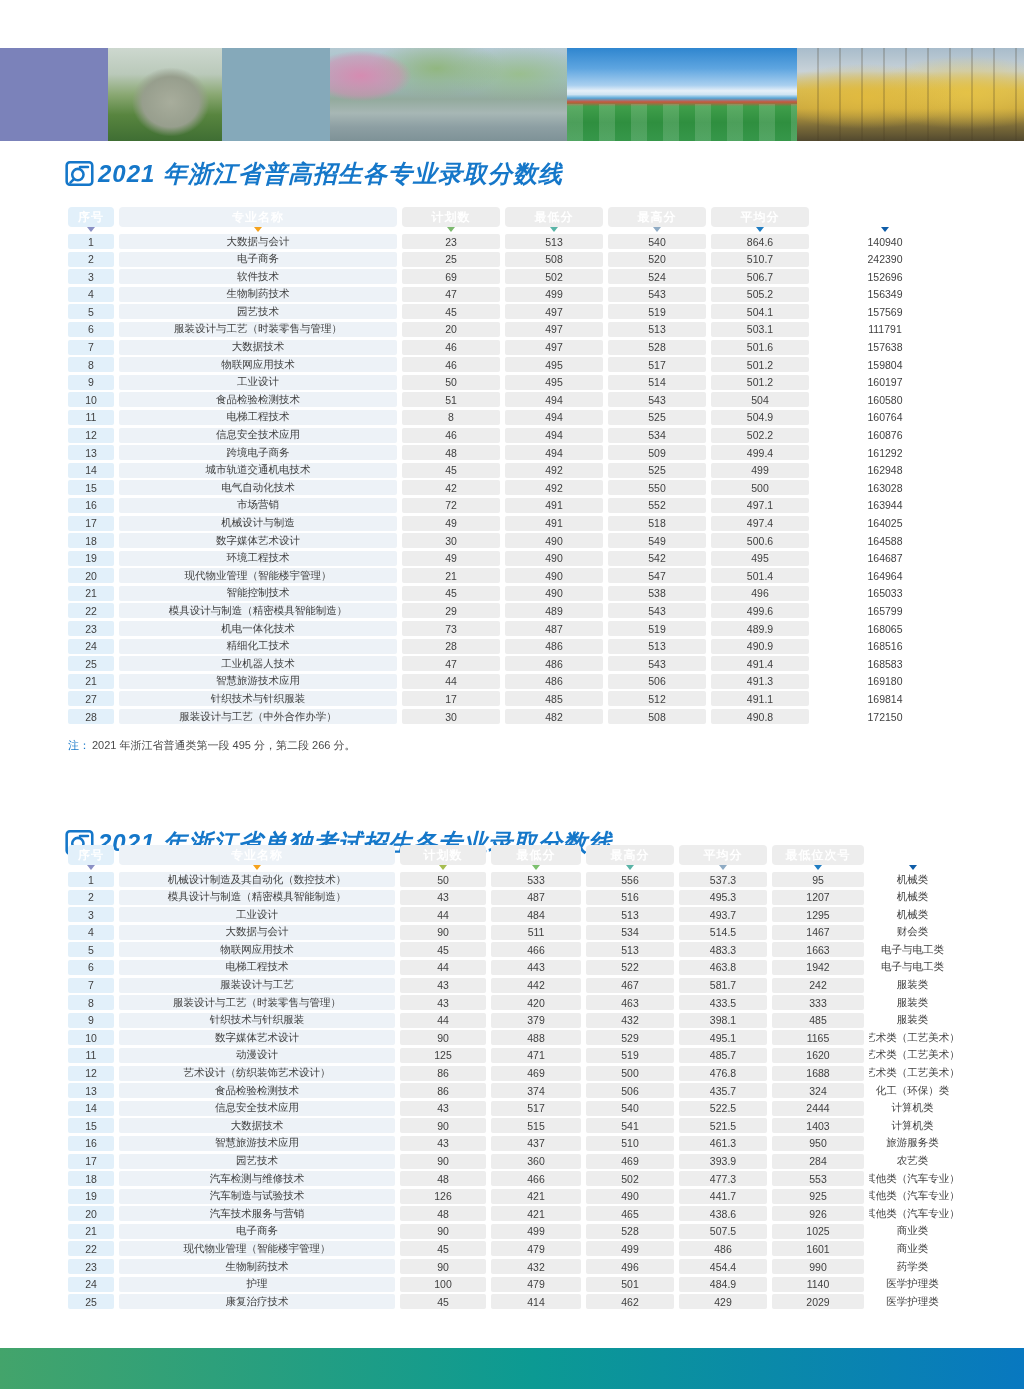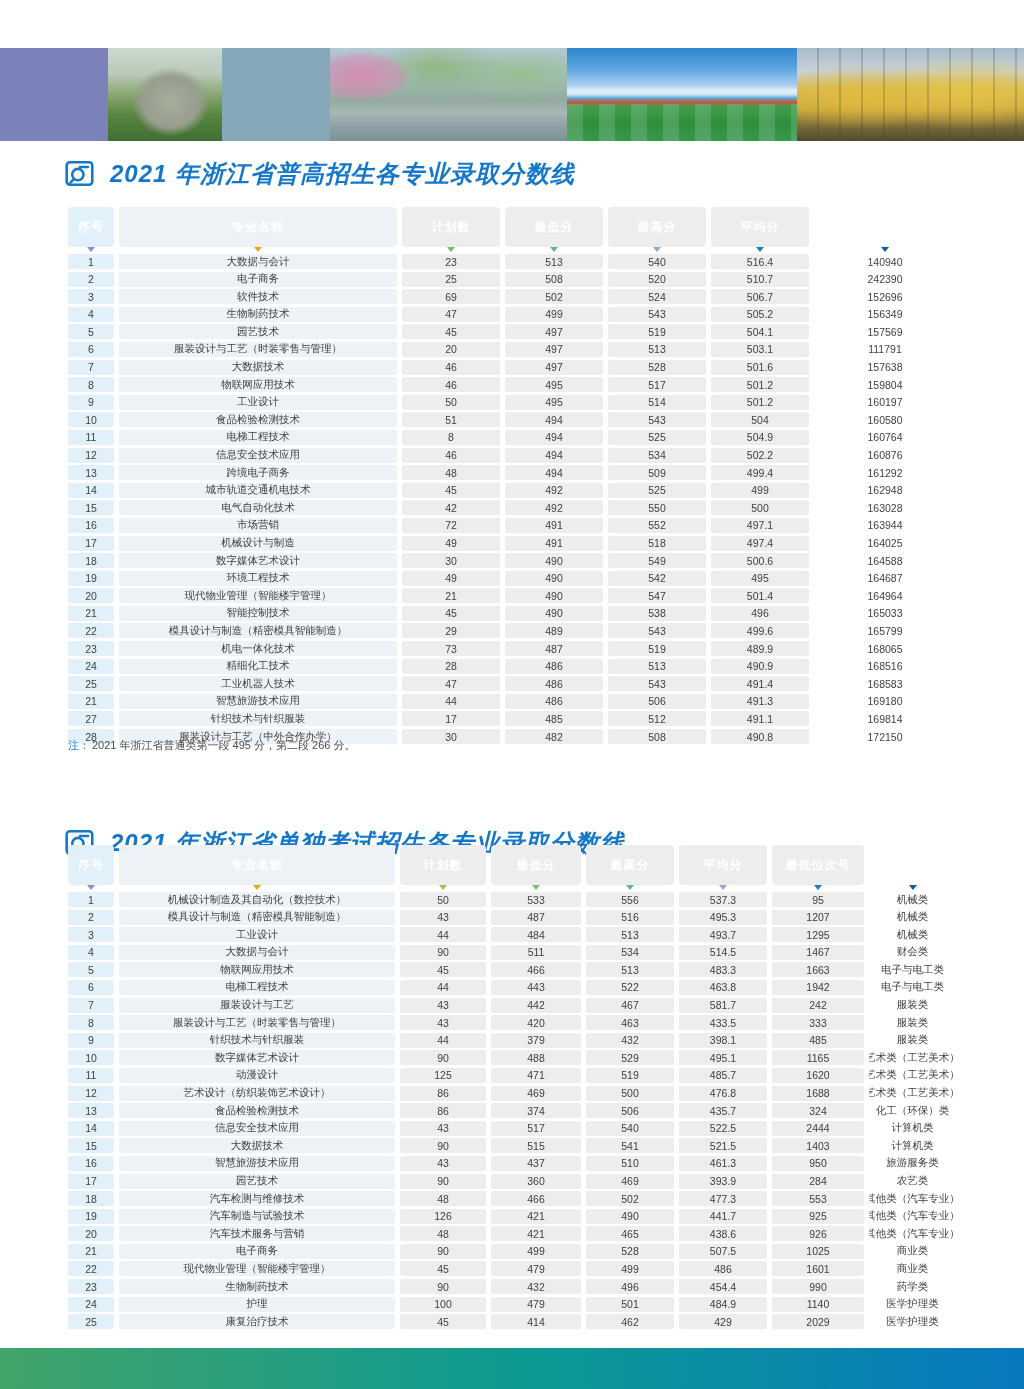--- a/index.html
+++ b/index.html
@@ -24,36 +24,36 @@
   .seg-photo3{position:relative;width:230px;background:
     linear-gradient(180deg,#2f86cf 0%,#5ea5e0 22%,#a9cfef 40%,#e6f0f8 46%,#cfe4f2 50%,#58a7d8 54%,#c9573b 58%,#3f9e4a 63%,#2f8f3f 80%,#36974a 100%);}
   .seg-photo3::after{content:"";position:absolute;left:0;right:0;top:60%;bottom:0;
     background:repeating-linear-gradient(90deg, rgba(255,255,255,.14) 0 16px, rgba(255,255,255,0) 16px 32px);}
   .seg-photo4{width:227px;background:
     repeating-linear-gradient(90deg, rgba(70,58,34,0) 0 20px, rgba(70,58,34,.22) 20px 22px),
     radial-gradient(60% 50% at 30% 52%, rgba(226,187,62,.9) 0%, rgba(226,187,62,0) 70%),
     radial-gradient(60% 55% at 75% 48%, rgba(230,195,70,.9) 0%, rgba(230,195,70,0) 72%),
     linear-gradient(180deg,#a8bccb 0%,#c8d2d8 25%,#d8bb52 45%,#caa83f 65%,#7a6a38 85%,#52492f 100%);}
   
-  .title-row{position:absolute;left:64px;display:flex;align-items:center;gap:14px;}
+  .title-row{position:absolute;left:64px;display:flex;align-items:center;gap:2px;}
   .title-row.first{top:158px;}
   .title-row.second{top:827px;text-align:right;}
   .title-icon{width:32px;height:32px;flex:0 0 auto;}
   .title-icon *{stroke:var(--title-blue,#1577c9);stroke-width:2.4;fill:none;stroke-linecap:round;}
   .sec-title{margin:0;font-size:24px;font-weight:bold;font-style:italic;
     color:var(--title-blue,#1577c9);letter-spacing:1px;white-space:nowrap;}
   
   .table{position:absolute;left:68px;width:888px;}
   .t1{top:207px;}
   .t2{top:845px;}
   .thead,.trow{display:grid;column-gap:5px;}
   .t1 .thead,.t1 .trow{grid-template-columns:46px 278px 98px 98px 98px 98px 1fr;}
   .t2 .thead,.t2 .trow{grid-template-columns:46px 276px 86px 90px 88px 88px 92px 1fr;}
   .thead{margin-bottom:7px;}
-  .hcell{position:relative;height:40px;border-radius:4px;background:var(--c,#888);
+  .hcell{position:relative;height:20px;border-radius:4px;background:var(--c,#888);
     color:#fff;font-size:12px;font-weight:bold;display:flex;align-items:center;justify-content:center;
     letter-spacing:1px;}
   .hcell::after{content:"";position:absolute;top:100%;left:50%;transform:translateX(-50%);
     border:4px solid transparent;border-top:5px solid var(--c,#888);}
   .trow{margin-bottom:2.6px;}
   .cell{height:15px;border-radius:2px;display:flex;align-items:center;justify-content:center;
     font-size:10.5px;color:#3f3f3f;white-space:nowrap;overflow:hidden;}
   .t1 .c0,.t2 .c0{background:#e2f0fa;}
   .t1 .c1,.t2 .c1{background:#edf2f7;}
   .t1 .c2,.t1 .c3,.t1 .c4,.t1 .c5,
@@ -97,21 +97,21 @@
       <div class="hcell c4" style="--c: #8fabc4;">最高分</div>
       <div class="hcell c5" style="--c: #1f7cc2;">平均分</div>
       <div class="hcell c6" style="--c: #0f5da8;">最低位次号</div>
     </div>
     <div class="trow">
       <div class="cell c0">1</div>
       <div class="cell c1">大数据与会计</div>
       <div class="cell c2">23</div>
       <div class="cell c3">513</div>
       <div class="cell c4">540</div>
-      <div class="cell c5">516.4</div>
+      <div class="cell c5">864.6</div>
       <div class="cell c6">140940</div>
     </div>
     <div class="trow">
       <div class="cell c0">2</div>
       <div class="cell c1">电子商务</div>
       <div class="cell c2">25</div>
       <div class="cell c3">508</div>
       <div class="cell c4">520</div>
       <div class="cell c5">510.7</div>
       <div class="cell c6">242390</div>

